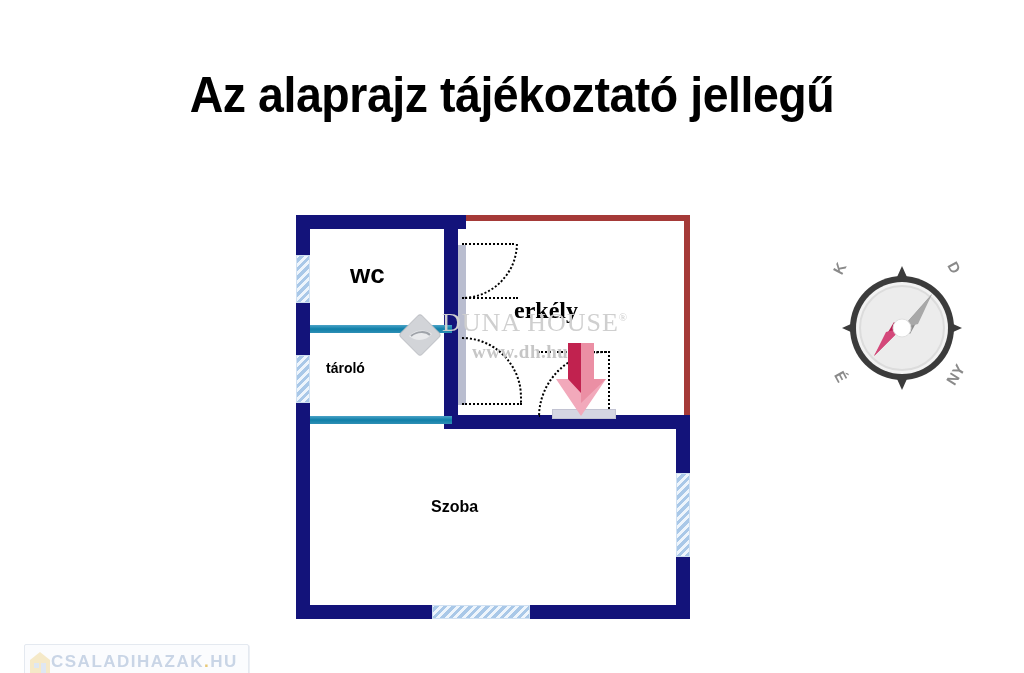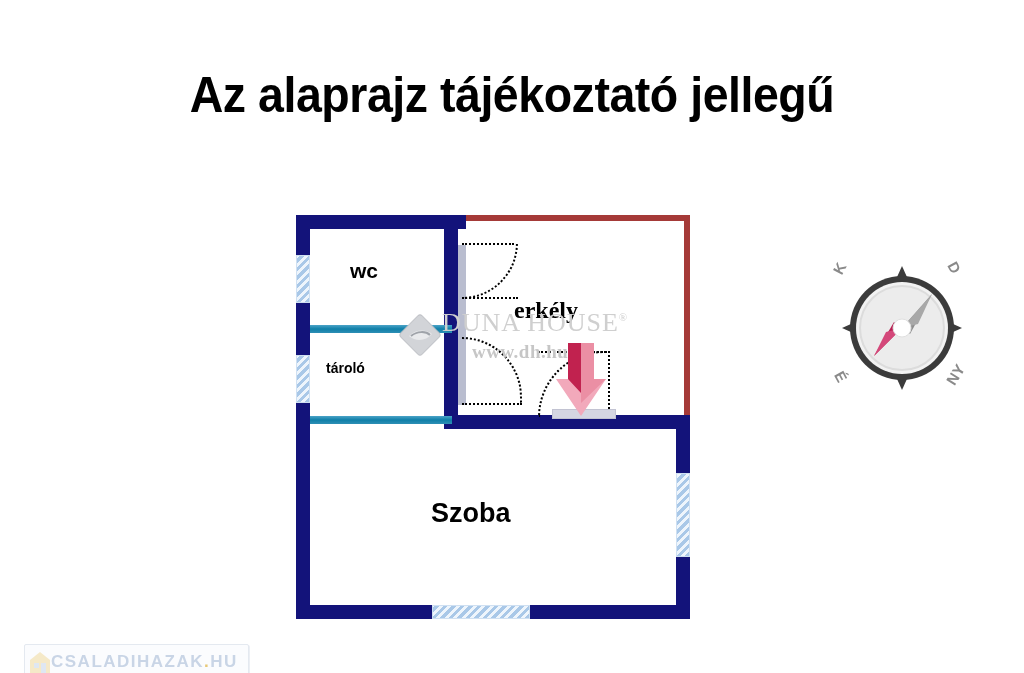--- a/index.html
+++ b/index.html
@@ -67,24 +67,24 @@
   }
 
   
   .room-label {
     position: absolute;
     font-family: "Liberation Sans", sans-serif;
     font-weight: bold;
     color: #000000;
     white-space: nowrap;
   }
-  #label-wc      { left: 54px;  top: 44px;  font-size: 21px; }
+  #label-wc      { left: 54px;  top: 44px;  font-size: 26px; }
   #label-taroloo { left: 30px;  top: 145px; font-size: 14px; }
   #label-erkely  { left: 218px; top: 82px;  font-size: 24px; font-family: Liberation Serif, serif; }
-  #label-szoba   { left: 135px; top: 283px; font-size: 27px; }
+  #label-szoba   { left: 135px; top: 283px; font-size: 16px; }
 
   
   .door-arc {
     position: absolute;
     border-style: dotted;
     border-color: #000000;
     border-width: 0;
     box-sizing: border-box;
   }
 

